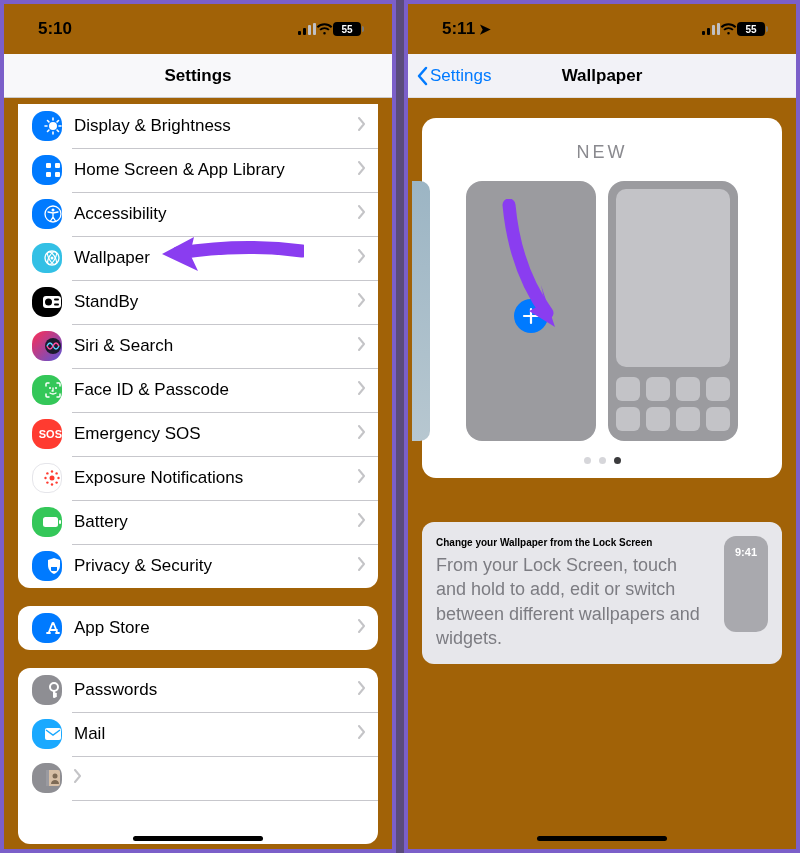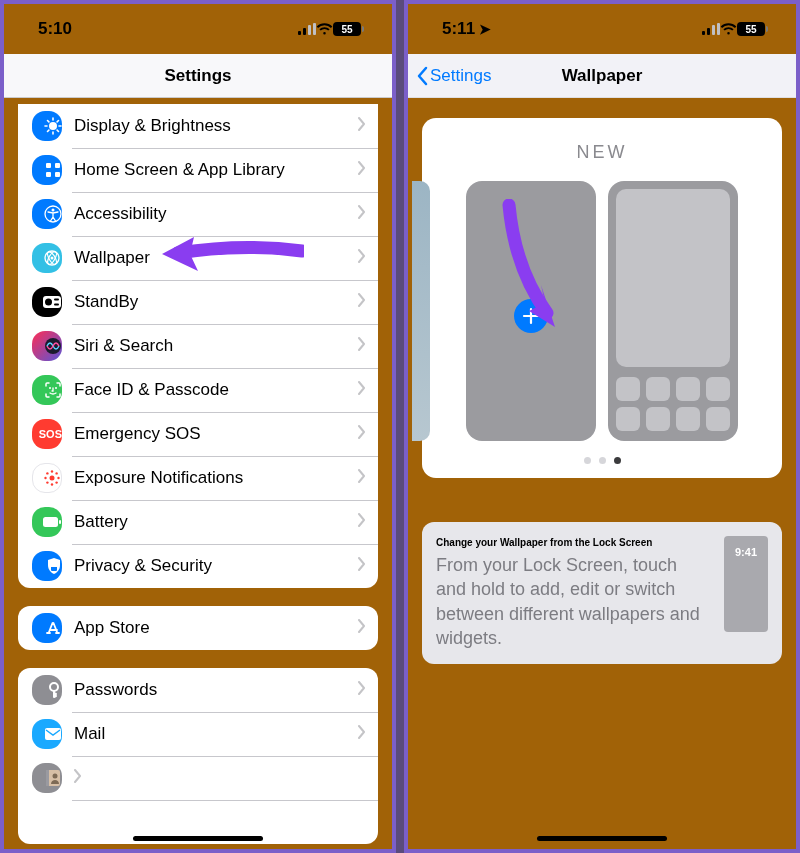--- a/index.html
+++ b/index.html
@@ -132,21 +132,21 @@
     background:#e7e7eb;
     border-radius:12px;
     padding:14px;
     display:flex;
     gap:14px;
     align-items:flex-start;
   }
   .tipcard .txt { flex:1;}
   .tipcard .ttl { font-size:10px; font-weight:600; color:#000; line-height:1.3;}
   .tipcard .sub { font-size:18px; color:#7c7c82; margin-top:4px; line-height:1.35;}
-  .tipcard .mini { width:44px; aspect-ratio:0.46; background:#a9a9ae; border-radius:4px; display:flex; align-items:flex-start; justify-content:center; padding-top:10px; color:#fff; font-size:11px; font-weight:600;}
+  .tipcard .mini { width:44px; aspect-ratio:0.46; background:#a9a9ae; border-radius:12px; display:flex; align-items:flex-start; justify-content:center; padding-top:10px; color:#fff; font-size:11px; font-weight:600;}
   
   .annot {
     position:absolute; pointer-events:none;
   }
   .annot svg { display:block; }
   .homebar {
     position:absolute; bottom:8px; left:50%; transform:translateX(-50%);
     width:130px;height:5px;border-radius:3px;background:#000;
   }
   

